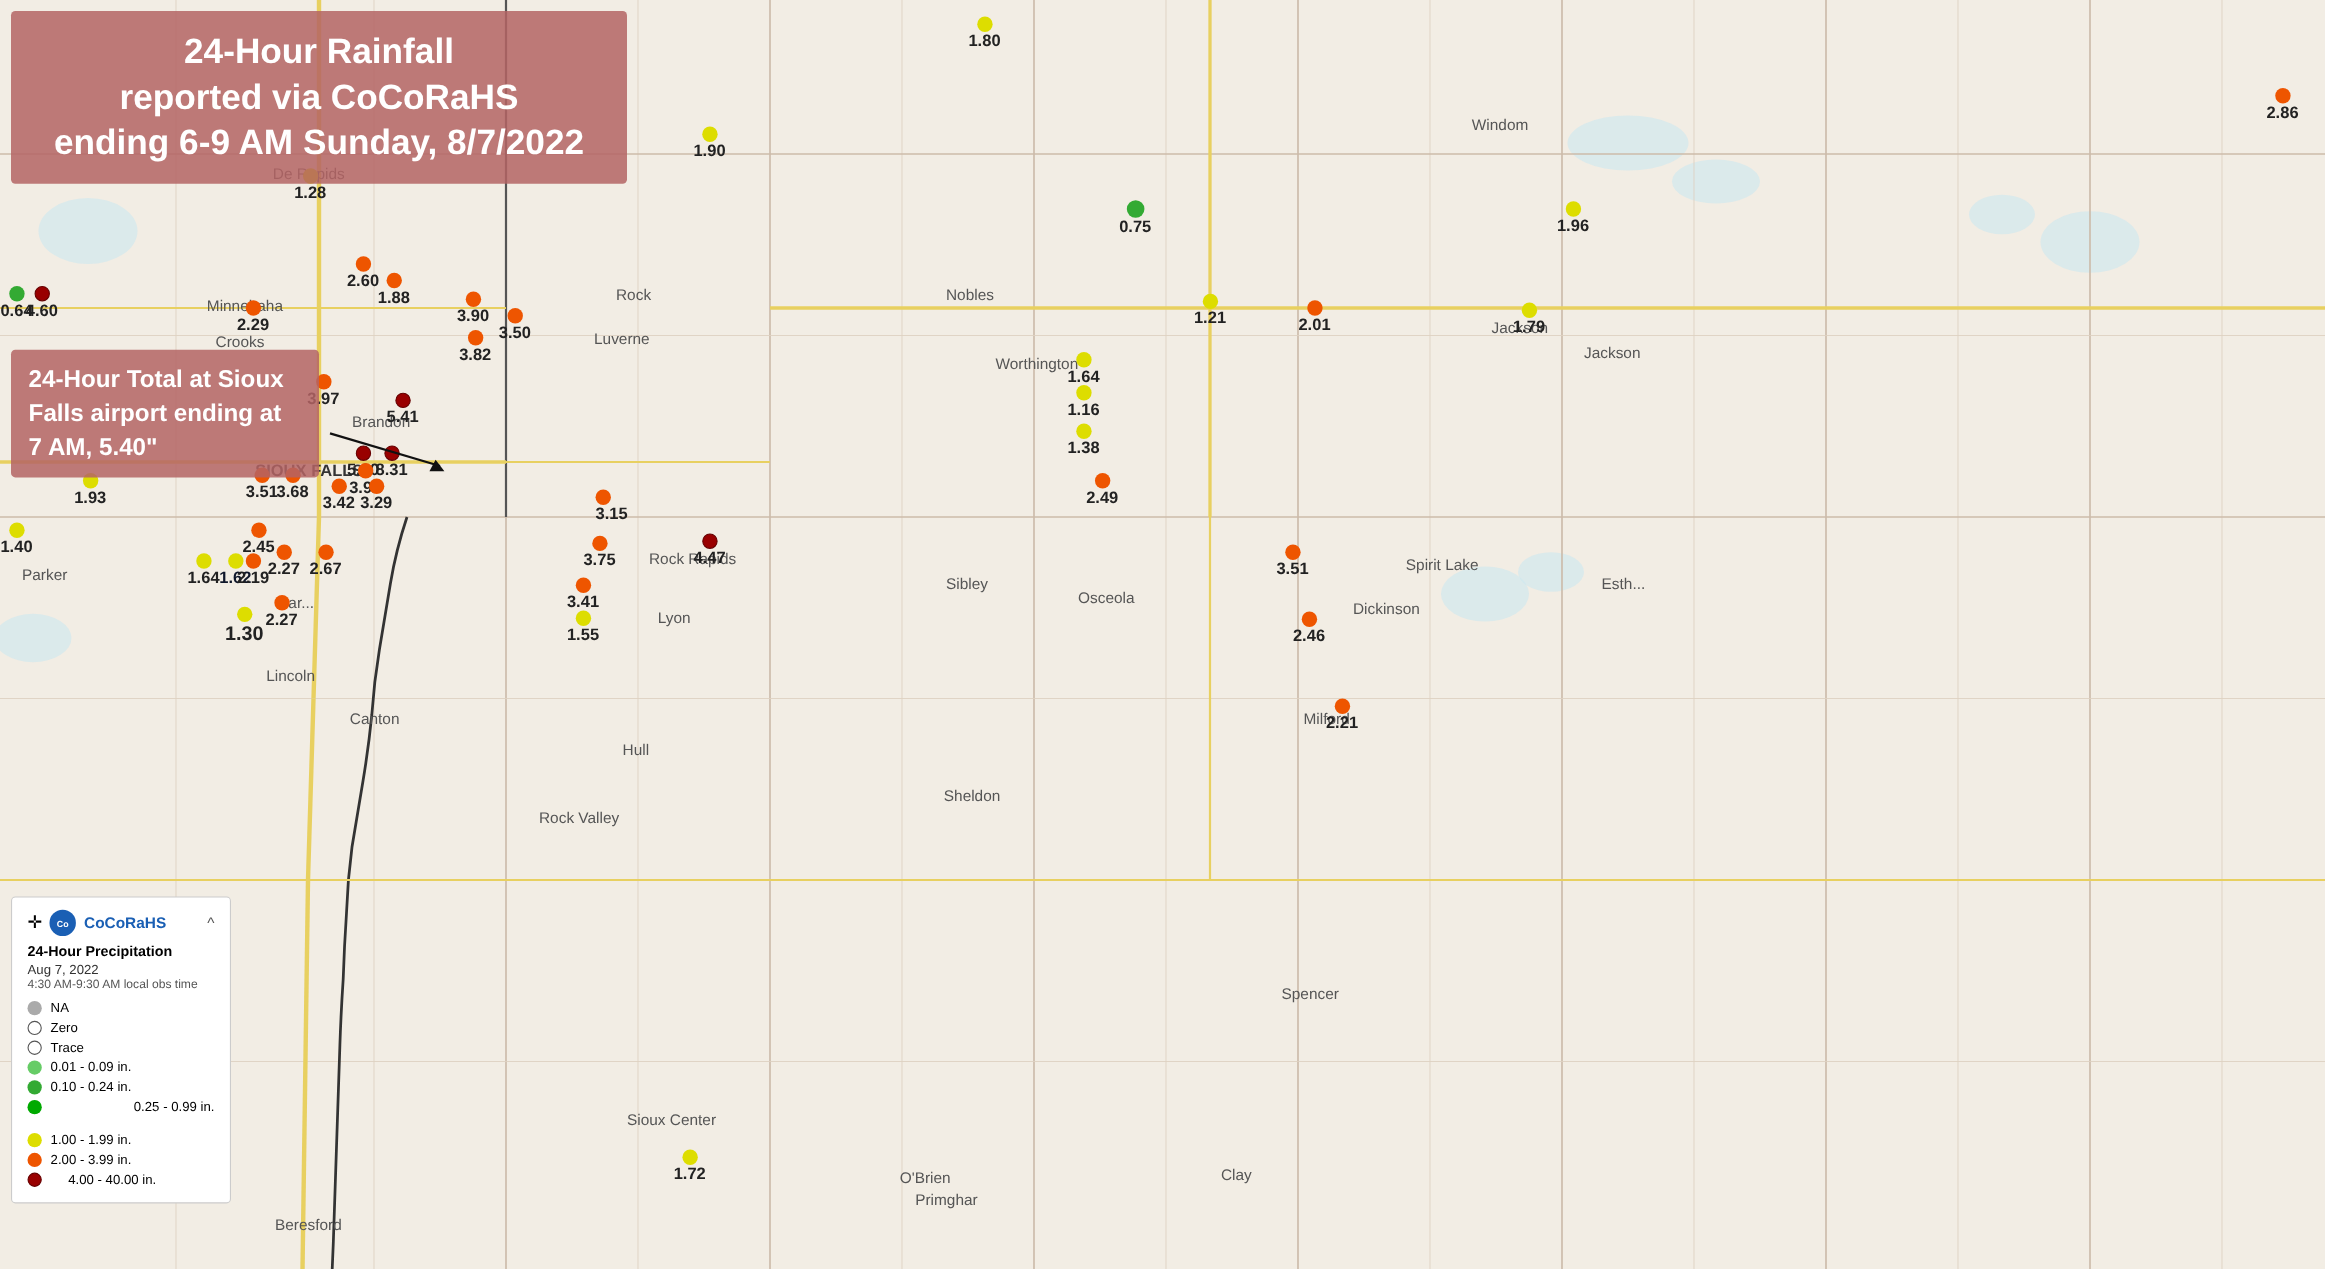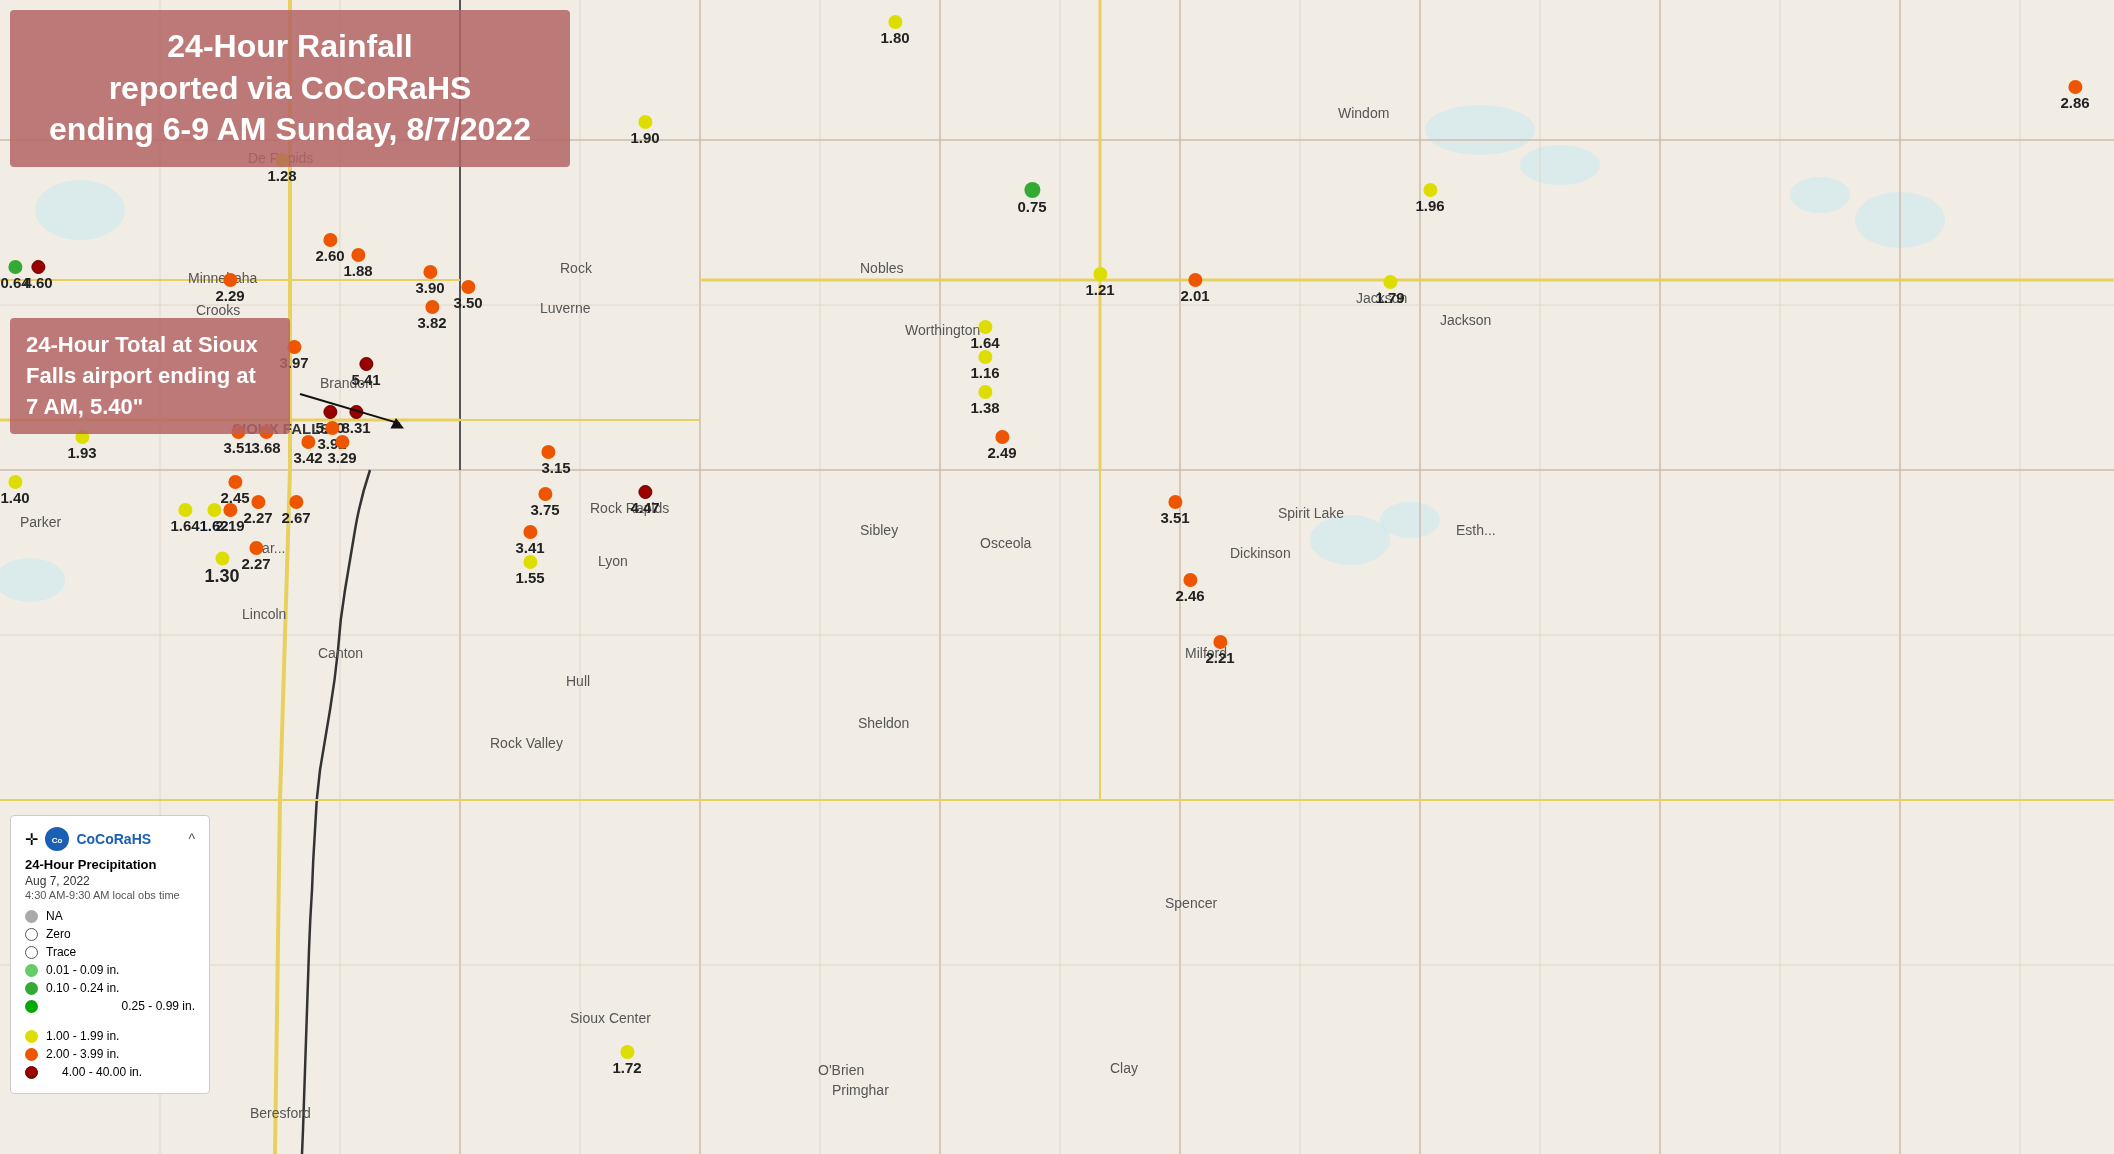--- a/index.html
+++ b/index.html
@@ -421,21 +421,21 @@
         <span style="font-size: 18px; font-weight: bold; color: rgb(34, 34, 34); line-height: 1;">1.30</span>
       </div>
       <div class="data-point" style="left: 256px; top: 556px; position: absolute; transform: translate(-50%, -50%); z-index: 5; display: flex; flex-direction: column; align-items: center; font-size: 15px; font-weight: bold; color: rgb(34, 34, 34); white-space: nowrap;">
         <div class="data-dot" style="width: 14px; height: 14px; border-radius: 50%; background: rgb(238, 85, 0); margin-bottom: 1px;"></div>
         <span style="font-size: 15px; font-weight: bold; color: rgb(34, 34, 34); line-height: 1;">2.27</span>
       </div>
       <div class="data-point" style="left: 1175px; top: 510px; position: absolute; transform: translate(-50%, -50%); z-index: 5; display: flex; flex-direction: column; align-items: center; font-size: 15px; font-weight: bold; color: rgb(34, 34, 34); white-space: nowrap;">
         <div class="data-dot" style="width: 14px; height: 14px; border-radius: 50%; background: rgb(238, 85, 0); margin-bottom: 1px;"></div>
         <span style="font-size: 15px; font-weight: bold; color: rgb(34, 34, 34); line-height: 1;">3.51</span>
       </div>
-      <div class="data-point" style="left: 1190px; top: 588px; position: absolute; transform: translate(-50%, -50%); z-index: 5; display: flex; align-items: center; font-size: 15px; font-weight: bold; color: rgb(34, 34, 34); white-space: nowrap;">
+      <div class="data-point" style="left: 1190px; top: 571px; position: absolute; transform: translate(-50%, -50%); z-index: 5; display: flex; align-items: center; font-size: 15px; font-weight: bold; color: rgb(34, 34, 34); white-space: nowrap;">
         <div class="data-dot" style="width: 14px; height: 14px; border-radius: 50%; background: rgb(238, 85, 0); margin-bottom: 1px;"></div>
         <span style="font-size: 15px; font-weight: bold; color: rgb(34, 34, 34); line-height: 1;">2.46</span>
       </div>
       <div class="data-point" style="left: 1220px; top: 650px; position: absolute; transform: translate(-50%, -50%); z-index: 5; display: flex; flex-direction: column; align-items: center; font-size: 15px; font-weight: bold; color: rgb(34, 34, 34); white-space: nowrap;">
         <div class="data-dot" style="width: 14px; height: 14px; border-radius: 50%; background: rgb(238, 85, 0); margin-bottom: 1px;"></div>
         <span style="font-size: 15px; font-weight: bold; color: rgb(34, 34, 34); line-height: 1;">2.21</span>
       </div>
       <div class="data-point" style="left: 627px; top: 1060px; position: absolute; transform: translate(-50%, -50%); z-index: 5; display: flex; flex-direction: column; align-items: center; font-size: 15px; font-weight: bold; color: rgb(34, 34, 34); white-space: nowrap;">
         <div class="data-dot" style="width: 14px; height: 14px; border-radius: 50%; background: rgb(221, 221, 0); margin-bottom: 1px;"></div>
         <span style="font-size: 15px; font-weight: bold; color: rgb(34, 34, 34); line-height: 1;">1.72</span>

